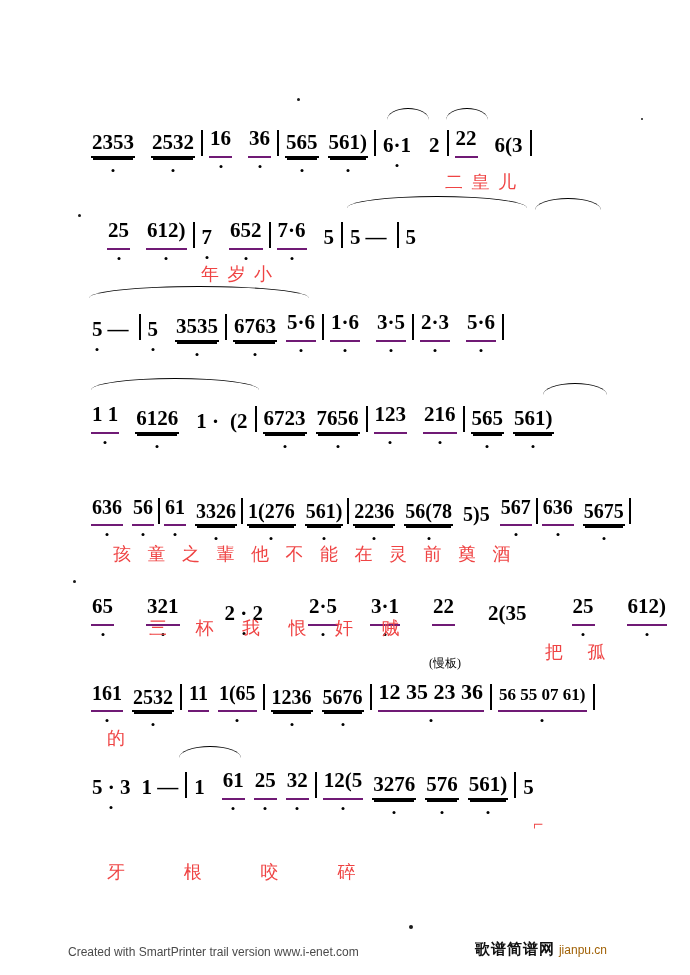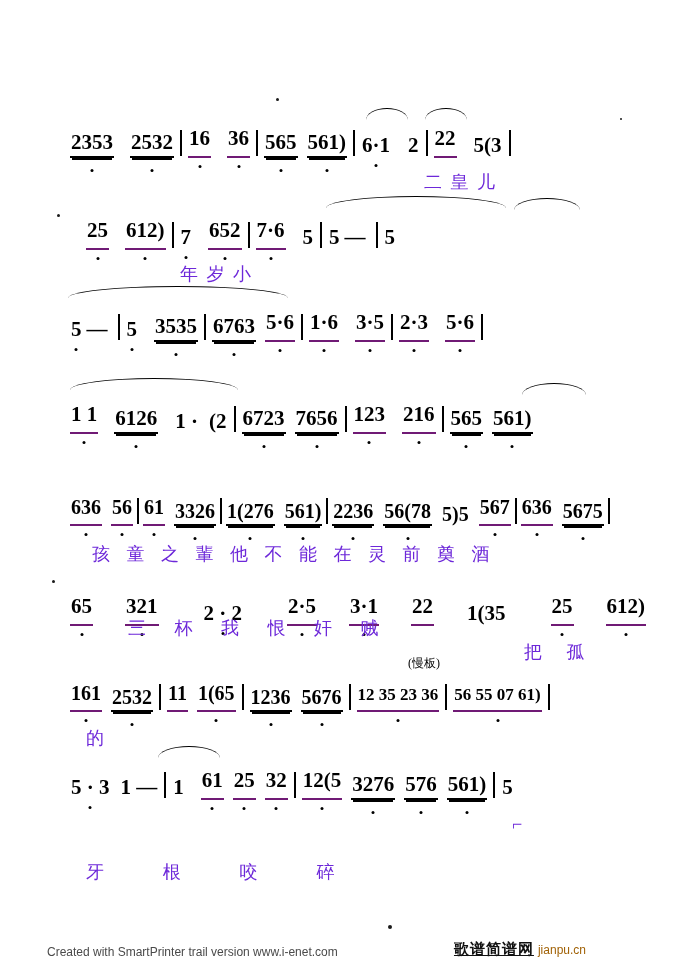--- a/index.html
+++ b/index.html
@@ -12,20 +12,21 @@
     background: #ffffff;
     font-family: "Liberation Serif", serif;
     color: #000000;
     position: relative;
     overflow: hidden;
   }
   .page {
     position: relative;
     width: 604px;
     height: 975px;
+    margin-left: 21px;
   }
 
   
   .system {
     position: absolute;
     left: 70px;
     width: 580px;
   }
   .staff {
     display: flex;
@@ -79,21 +80,21 @@
     border-left: none; border-right: none; border-bottom: none;
   }
 
   
   .lyrics {
     position: absolute;
     font-family: "Liberation Serif", serif;
     font-size: 18px;
     letter-spacing: 2px;
     white-space: nowrap;
-    color: #6d28d9;
+    color: #ef4444;
   }
 
   .tempo {
     position: absolute;
     font-size: 12px;
     font-family: "Liberation Serif", serif;
   }
 
   
   .footer-left {
@@ -108,21 +109,21 @@
     position: absolute;
     right: 18px;
     top: 940px;
     font-family: "Liberation Sans", sans-serif;
     font-size: 15px;
     color: #111;
     display: flex;
     align-items: baseline;
     gap: 4px;
   }
-  .footer-right .cn { font-weight: bold; letter-spacing: 1px; text-decoration: underline; }
+  .footer-right .cn { font-weight: bold; letter-spacing: 1px; }
   .footer-right .url { font-size: 12px; color: #a16207; }
 
   
   .speck {
     position: absolute;
     background: #1a1a1a;
     border-radius: 50%;
   }
 </style>
 </head>
@@ -149,21 +150,21 @@
       <span class="note b2 dl">565</span>
         <span class="sp"></span>
       <span class="note b2 dl">561)</span>
       <span class="bar"></span>
       <span class="note dl">6·1</span>
         <span class="spw"></span>
       <span class="note">2</span>
       <span class="bar"></span>
       <span class="note b1">22</span>
         <span class="spw"></span>
-      <span class="note">5(3</span>
+      <span class="note">6(3</span>
       <span class="bar"></span>
       <span class="slur" style="left:296px; top:-10px; width:42px;"></span>
       <span class="slur" style="left:355px; top:-10px; width:42px;"></span>
     </div>
   </div>
   <div class="lyrics" style="left:424px; top:170px;">
     <span>二 皇 儿</span>
   </div>
 
   <div class="system" style="top:210px;">
@@ -283,21 +284,21 @@
       <span class="note b1 dl">321</span>
       <span class="bar"></span>
       <span class="note dl">2 · 2</span>
       <span class="bar"></span>
       <span class="note b1 dl">2·5</span>
         <span class="sp"></span>
       <span class="note b1 dl">3·1</span>
         <span class="sp"></span>
       <span class="note b1">22</span>
         <span class="sp"></span>
-      <span class="note">1(35</span>
+      <span class="note">2(35</span>
       <span class="bar"></span>
       <span class="note b1 dl">25</span>
         <span class="sp"></span>
       <span class="note b1 dl">612)</span>
       <span class="bar"></span>
       <span class="note">5</span>
         <span style="font-size:14px;">𝆝</span>
       <span class="note b1 dl">321</span>
       <span class="bar"></span>
     </div>
@@ -319,21 +320,21 @@
       <span class="note b2 dl">2532</span>
       <span class="bar"></span>
       <span class="note b1">11</span>
         <span class="sp"></span>
       <span class="note b1 dl">1(65</span>
       <span class="bar"></span>
       <span class="note b2 dl">1236</span>
         <span class="sp"></span>
       <span class="note b2 dl">5676</span>
       <span class="bar"></span>
-      <span class="note b1 dl" style="font-size:17px;">12&nbsp;35&nbsp;23&nbsp;36</span>
+      <span class="note b1 dl" style="font-size:22px;">12&nbsp;35&nbsp;23&nbsp;36</span>
       <span class="bar"></span>
       <span class="note b1 dl" style="font-size:17px;">56&nbsp;55&nbsp;07&nbsp;61)</span>
       <span class="bar"></span>
     </div>
   </div>
   <div class="lyrics" style="left:86px; top:726px;">
     <span>的</span>
   </div>
 
   <div class="system" style="top:760px;">

